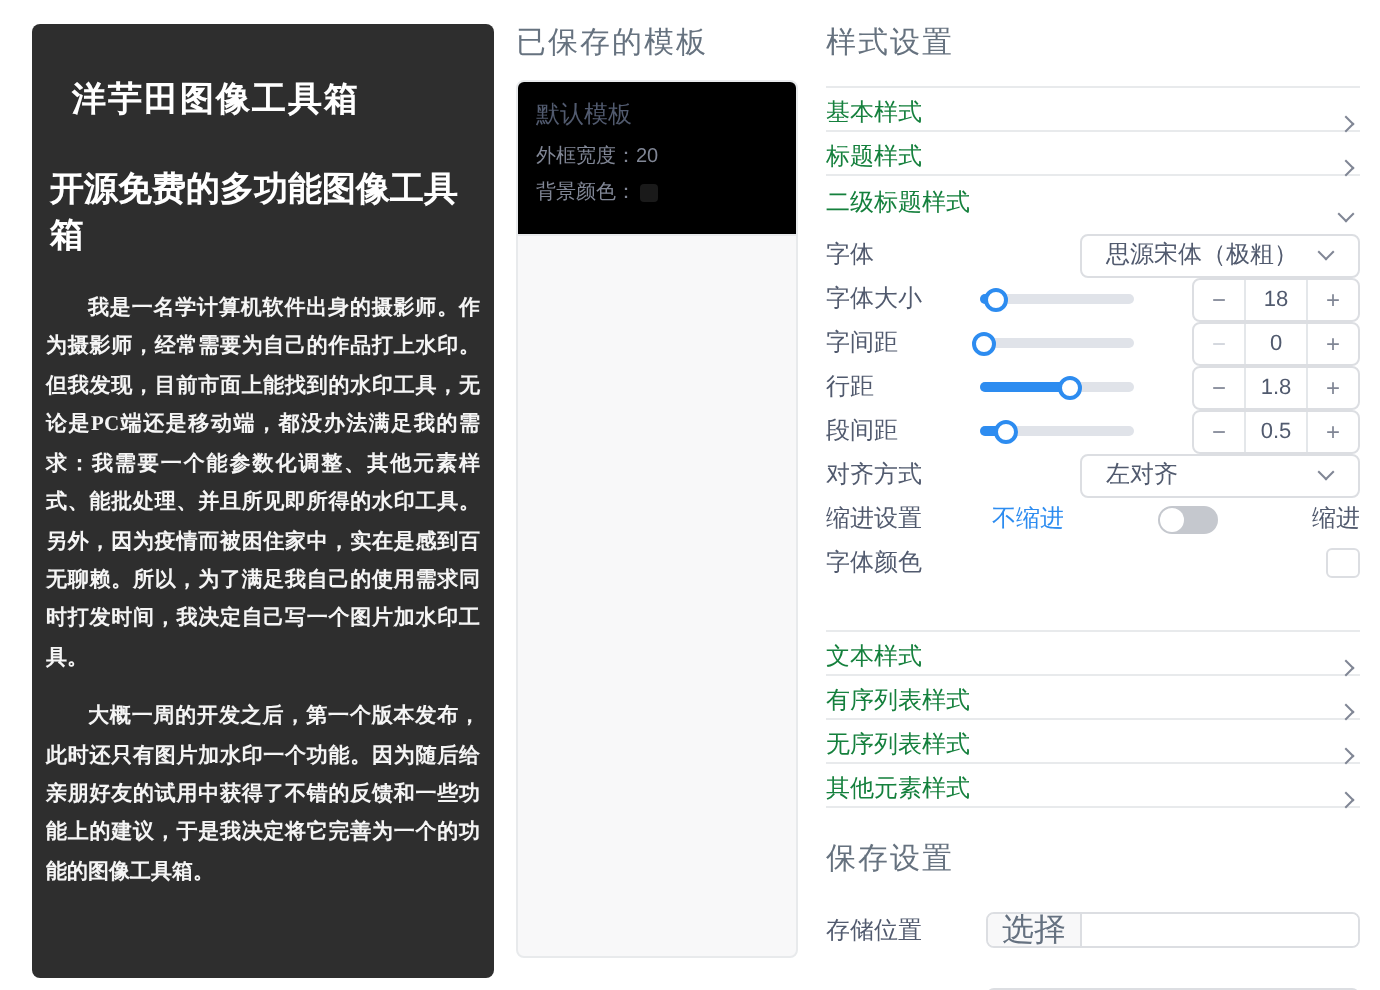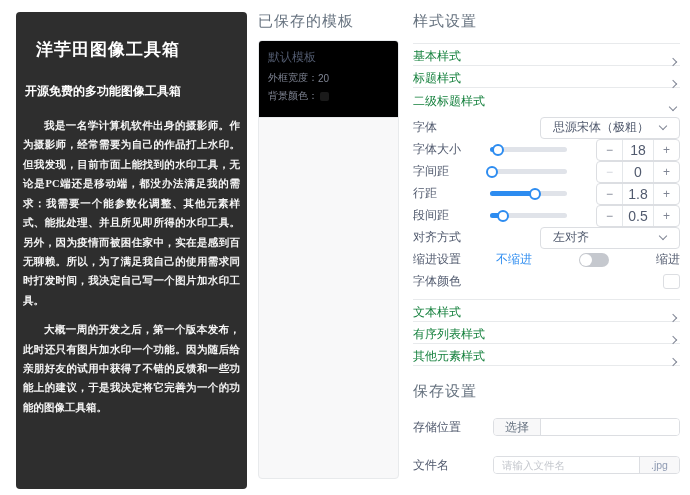--- a/index.html
+++ b/index.html
@@ -4,21 +4,21 @@
 <style>
   * { margin:0; padding:0; box-sizing:border-box; }
   html,body { width:690px; height:495px; background:#fff; font-family:"Liberation Sans","DejaVu Sans",sans-serif; }
   .app { position:relative; width:690px; height:495px; overflow:hidden; }
 
   
   .preview-panel { position:absolute; left:16px; top:12px; width:231px; height:477px;
     background:#2e2e2e; border-radius:4px; color:#fff; padding:26px 5px 10px 5px; overflow:hidden;
     font-family:"Liberation Serif","DejaVu Serif",serif; }
   .preview-panel h1 { font-size:17px; font-weight:bold; letter-spacing:1px; margin:0 0 22px 15px; }
-  .preview-panel h2 { font-size:12px; font-weight:bold; margin:0 0 16px 4px; }
+  .preview-panel h2 { font-size:17px; font-weight:bold; margin:0 0 16px 4px; }
   .preview-panel p { font-size:10.5px; line-height:1.85; text-indent:2em; text-align:justify;
     margin:0 2px 10px 2px; font-weight:bold; color:#f5f5f5; }
 
   
   .templates-panel { position:absolute; left:258px; top:12px; width:141px; }
   .panel-title { font-size:15px; color:#66727f; letter-spacing:1px; }
   .template-card { margin-top:9px; height:439px; border:1px solid #e8eaec; border-radius:4px;
     background:#f8f8f9; overflow:hidden; }
   .template-item { background:#000000; border-bottom:1px solid #e8eaec; padding:8px 9px 10px 9px; cursor:pointer; }
   .template-item .t-name { font-size:12px; color:#515a6e; margin-bottom:5px; }
@@ -49,38 +49,38 @@
   .slider-fill { position:absolute; left:0; top:0; height:5px; background:#2d8cf0; border-radius:3px; }
   .slider-handle { position:absolute; top:50%; width:12px; height:12px; background:#fff;
     border:2px solid #2d8cf0; border-radius:50%; transform:translate(-50%,-50%); cursor:grab; }
 
   .stepper { margin-left:auto; display:flex; width:84px; height:22px; border:1px solid #dcdee2;
     border-radius:4px; background:#fff; overflow:hidden; }
   .stepper .st-btn { flex:0 0 25px; display:flex; align-items:center; justify-content:center;
     font-size:12px; color:#808695; cursor:pointer; }
   .stepper .st-btn.disabled { color:#cfd3da; }
   .stepper .st-val { flex:1; display:flex; align-items:center; justify-content:center;
-    border-left:1px solid #e4e7ea; border-right:1px solid #e4e7ea; font-size:14px; color:#515a6e;text-align:center; }
+    border-left:1px solid #e4e7ea; border-right:1px solid #e4e7ea; font-size:11px; color:#515a6e;text-align:center; }
 
   .toggle-wrap { margin-left:auto; display:flex; align-items:center;gap:40px; }
   .toggle-off-label { color:#2d8cf0; font-size:12px; }
   .toggle-on-label { color:#515a6e; font-size:12px; }
   .switch { position:relative; width:30px; height:14px; border-radius:8px; background:#c5c8ce;
     margin:0 7px; cursor:pointer; }
   .switch .knob { position:absolute; left:1px; top:1px; width:12px; height:12px; border-radius:50%; background:#fff; }
 
   .color-swatch { margin-left:auto; width:17px; height:15px; border:1px solid #dcdee2; border-radius:3px; cursor:pointer; }
 
   .save-title { margin-top:16px; }
   .save-rows { margin-top:10px; }
   .save-row { display:flex; align-items:center; height:32px; margin-bottom:6px; font-size:12px; color:#515a6e; }
   .input-group { margin-left:auto; display:flex; width:187px; height:18px; border:1px solid #dcdee2;
     border-radius:4px; background:#fff; overflow:hidden; }
   .ig-btn { flex:0 0 47px; background:#f8f8f9; border-right:1px solid #dcdee2; display:flex;
-    align-items:center; justify-content:center; font-size:12px; color:#657180; cursor:pointer; }
+    align-items:center; justify-content:center; font-size:16px; color:#657180; cursor:pointer; }
   .ig-input { flex:1; border:none; outline:none; font-size:10.5px; padding:0 8px; color:#515a6e;
     font-family:"Liberation Sans",sans-serif; background:#fff; min-width:0; }
   .ig-input::placeholder { color:#c5c8ce; }
   .ig-append { flex:0 0 40px; background:#f8f8f9; border-left:1px solid #dcdee2; display:flex;
     align-items:center; justify-content:center; font-size:10.5px; color:#8f9bb3; }
 </style>
 </head>
 <body>
 
 <div class="app">
@@ -207,27 +207,31 @@
           </div>
         </div>
 
         <div class="form-row">
           <span class="form-label">字体颜色</span>
           <span class="color-swatch" style="background: rgb(255, 255, 255);"></span>
         </div>
       </div>
     </div>
 
-    <div class="collapse-group no-top" style="margin-top:0;">
+    <div class="collapse-group no-top" style="margin-top:16px;">
       <div class="collapse-row">
         <span>文本样式</span>
         <span class="chev right"></span>
       </div>
       <div class="collapse-row">
         <span>有序列表样式</span>
+        <span class="chev right"></span>
+      </div>
+      <div class="collapse-row">
+        <span>无序列表样式</span>
         <span class="chev right"></span>
       </div>
       <div class="collapse-row">
         <span>其他元素样式</span>
         <span class="chev right"></span>
       </div>
     </div>
 
     <div class="panel-title save-title">保存设置</div>
     <div class="save-rows">

